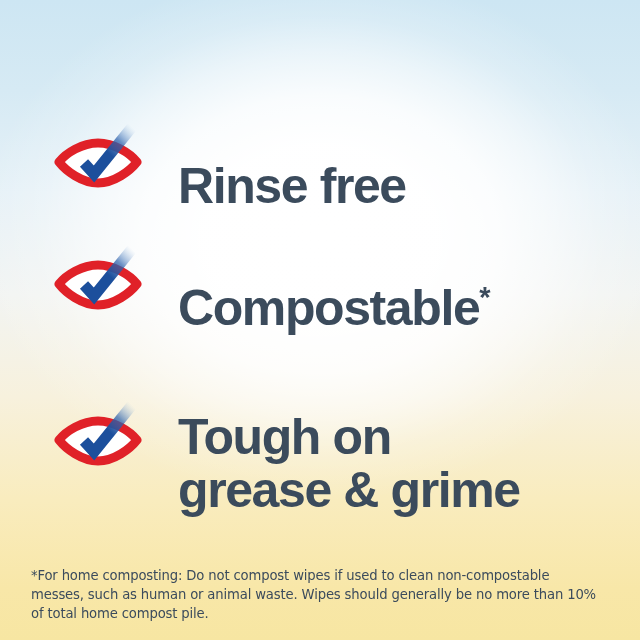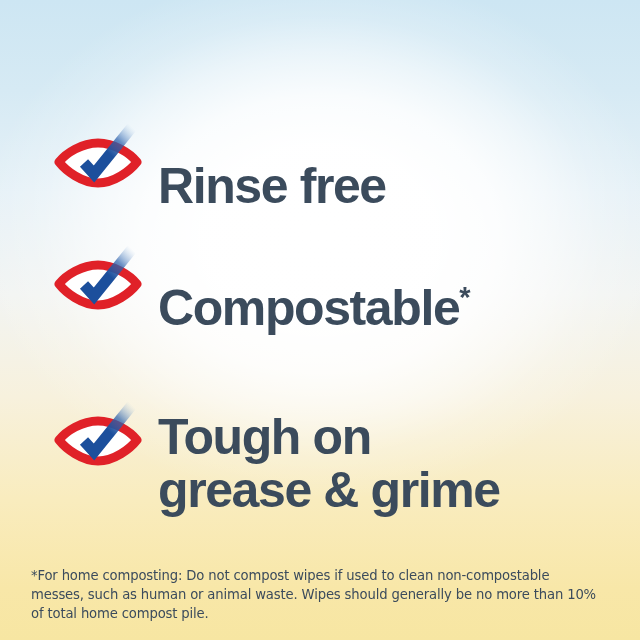--- a/index.html
+++ b/index.html
@@ -71,21 +71,21 @@
   #row-3 { top: 358px; }
 
   .check-icon {
     width: 92px;
     height: 78px;
     flex: 0 0 auto;
     display: block;
   }
 
   .feature-label {
-    margin-left: 14px;
+    margin-left: 34px;
     color: #3b4b5c;
     font-family: "Liberation Sans", sans-serif;
     font-weight: bold;
     font-size: 50px;
     line-height: 1.04;
     letter-spacing: -1.4px;
     white-space: pre-line;
   }
   #row-3 .feature-label {
     font-size: 50px;

